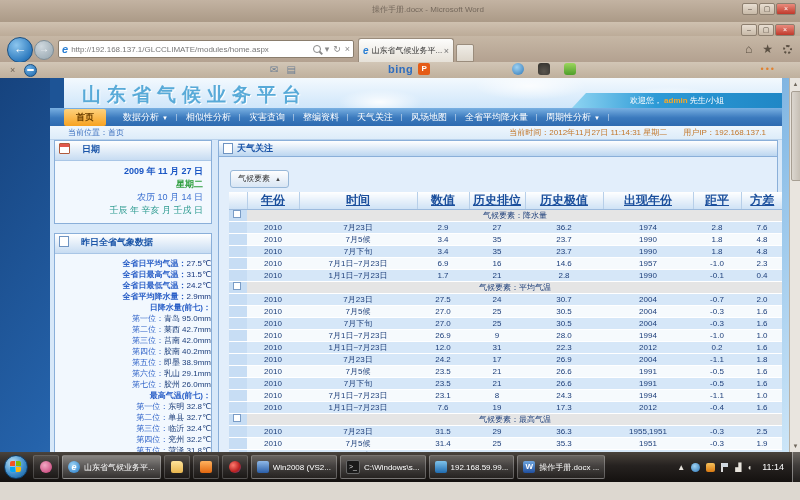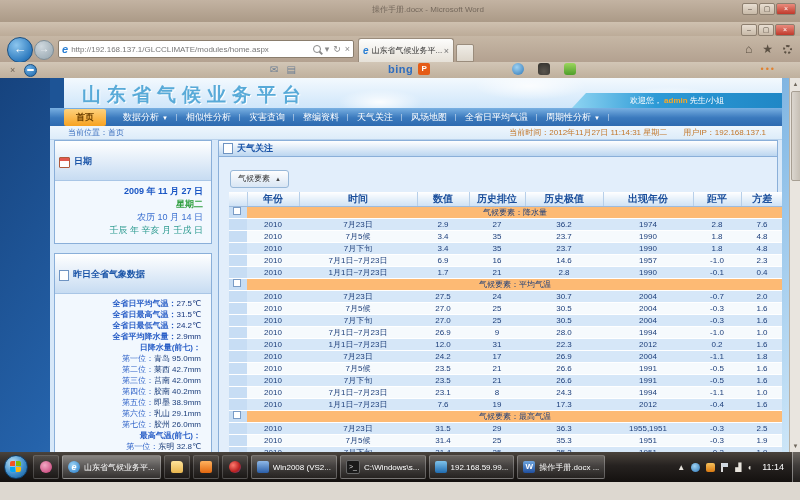--- a/index.html
+++ b/index.html
@@ -96,55 +96,55 @@
     background:linear-gradient(#eef6fd,#ddecf9);border-bottom:1px solid #b9d2ec;
     display:flex;align-items:center;font-size:8px;}
   #crumb-loc{color:#3a6fbf;margin-left:18px;flex:1;}
   #crumb-time,#crumb-ip{color:#c2772b;margin-right:16px;}
   
   #content{position:absolute;left:4px;right:4px;top:62px;bottom:-200px;}
   
   #sidebar{position:absolute;left:0;top:0;width:158px;}
   .panel{border:1px solid #8aafd9;background:#f2f8fe;margin-bottom:9px;}
   .panel-hd{height:15px;background:linear-gradient(180deg,#ffffff,#c7dcf2);
-    border-bottom:1px solid #a9c6e6;display:flex;align-items:flex-end;padding:12px 4px;
-    font-size:9px;font-weight:bold;color:#1b55a8;}
+    border-bottom:1px solid #a9c6e6;display:flex;align-items:flex-start;padding:2px 4px;
+    font-size:9px;font-weight:bold;color:#1b55a8;gap:8px;}
   .cal-ic{width:9px;height:9px;border:1px solid #b05a3c;background:linear-gradient(180deg,#e2584d 35%,#fff 35%);
     margin-right:4px;border-radius:1px;}
   .doc-ic{width:8px;height:9px;border:1px solid #6f94c2;background:#fff;margin-right:4px;}
   #date-body{padding:4px 8px 6px 4px;text-align:right;}
   #date-body div{font-size:9px;line-height:13px;}
   .d-blue{color:#1a56c4;font-weight:bold;}
   .d-green{color:#2f9e3f;font-weight:bold;}
   .d-blue2{color:#3a6fd0;}
   .d-teal{color:#2b9a8f;}
-  #weather-body{padding:4px 10px 4px 2px;}
+  #weather-body{padding:4px 0 4px 2px;}
   .stat-line,.rank-line,.sec-title{font-size:8px;line-height:11px;text-align:right;white-space:nowrap;}
   .stat-line .lb,.sec-title{color:#2a5fc7;font-weight:bold;}
   .stat-line .vl{color:#13337a;}
   .rank-line .lb{color:#2a5fc7;}
   .rank-line .vl{color:#1c3e7a;}
   
   #main{position:absolute;left:164px;right:0;top:0;}
   #main-hd{height:15px;background:linear-gradient(180deg,#ffffff,#bcd6f0);
     border:1px solid #8aafd9;display:flex;align-items:center;padding:0 4px;
     font-size:9px;font-weight:bold;color:#1b55a8;}
   #main-body{border:1px solid #8aafd9;border-top:none;background:#e2eefb;padding:10px;}
   #filter-btn{height:16px;margin:1px 0 4px 1px;display:inline-flex;align-items:center;
     border:1px solid #98b8d8;border-radius:3px;background:linear-gradient(#fefefe,#d8e6f4);
     font-size:8px;color:#333;padding:0 7px;}
   #filter-btn .car{font-size:6px;margin-left:5px;color:#444;}
   table#grid{border-collapse:collapse;table-layout:fixed;width:100%;background:#fff;}
   #grid th{height:13px;background:linear-gradient(#ffffff,#cfe2f5);color:#1b4f9c;
-    font-size:10px;font-weight:bold;border-left:1px solid #b7cfe9;border-bottom:1px solid #9dbbdd;padding:0;}
+    font-size:12px;font-weight:bold;border-left:1px solid #b7cfe9;border-bottom:1px solid #9dbbdd;padding:0;text-decoration:underline;}
   #grid th:first-child{border-left:none;}
   #grid td{height:11px;font-size:8px;color:#1c3e7a;text-align:center;padding:0;
     border-bottom:1px solid rgba(255,255,255,.7);overflow:hidden;white-space:nowrap;}
   #grid td.gutter{background:#c7ddf4;}
-  tr.grp td{background:#fdba74;color:#174a9b;text-align:left;}
+  tr.grp td{background:#e5e5e5;color:#174a9b;text-align:left;}
   tr.grp td .cb{width:6px;height:6px;background:#fff;border:1px solid #7a9cc6;display:inline-block;margin:0 3px 0 1px;}
   tr.r-odd td:not(.gutter){background:#d6e7f8;}
   tr.r-even td:not(.gutter){background:#f6fafd;}
   
   #v-scroll{left:789px;top:78px;width:11px;height:374px;background:#e9e5df;border-left:1px solid #b9b2a6;}
   .s-arrow{position:absolute;left:0;width:11px;height:12px;font-size:6px;color:#6f675c;text-align:center;line-height:12px;}
   #s-thumb{position:absolute;left:1px;top:13px;width:9px;height:88px;border:1px solid #a79f93;
     background:linear-gradient(90deg,#dbd6cf,#c3bcb1);border-radius:2px;}
   
   #taskbar{left:0;top:452px;width:800px;height:30px;
@@ -259,21 +259,21 @@
     </div>
     <div id="corner-block"></div>
     <div id="nav-bar">
         <div class="nav-item active"><span>首页</span></div>
         <div class="nav-item"><span>数据分析</span><span class="nav-arrow">▼</span></div>
         <div class="nav-item"><span>相似性分析</span></div>
         <div class="nav-item"><span>灾害查询</span></div>
         <div class="nav-item"><span>整编资料</span></div>
         <div class="nav-item"><span>天气关注</span></div>
         <div class="nav-item"><span>风场地图</span></div>
-        <div class="nav-item"><span>全省日平均气温</span></div>
+        <div class="nav-item"><span>全省平均降水量</span></div>
         <div class="nav-item"><span>周期性分析</span><span class="nav-arrow">▼</span></div>
       </div>
     <div id="crumb">
       <span id="crumb-loc">当前位置：首页</span>
       <span id="crumb-time">当前时间：2012年11月27日 11:14:31 星期二</span>
       <span id="crumb-ip">用户IP：192.168.137.1</span>
     </div>
     <div id="content">
       <div id="sidebar">
         <div class="panel">
@@ -304,20 +304,21 @@
               <div class="rank-line"><span class="lb">第三位：</span><span class="vl">莒南 42.0mm</span></div>
               <div class="rank-line"><span class="lb">第四位：</span><span class="vl">胶南 40.2mm</span></div>
               <div class="rank-line"><span class="lb">第五位：</span><span class="vl">即墨 38.9mm</span></div>
               <div class="rank-line"><span class="lb">第六位：</span><span class="vl">乳山 29.1mm</span></div>
               <div class="rank-line"><span class="lb">第七位：</span><span class="vl">胶州 26.0mm</span></div>
               <div class="sec-title">最高气温(前七)：</div>
               <div class="rank-line"><span class="lb">第一位：</span><span class="vl">东明 32.8℃</span></div>
               <div class="rank-line"><span class="lb">第二位：</span><span class="vl">单县 32.7℃</span></div>
               <div class="rank-line"><span class="lb">第三位：</span><span class="vl">临沂 32.4℃</span></div>
               <div class="rank-line"><span class="lb">第四位：</span><span class="vl">兖州 32.2℃</span></div>
+              <div class="rank-line"><span class="lb">第五位：</span><span class="vl">菏泽 31.8℃</span></div>
               <div class="rank-line"><span class="lb">第六位：</span><span class="vl">郓城 31.7℃</span></div>
             </div>
         </div>
       </div>
       <div id="main">
         <div id="main-hd">
           <span class="doc-ic"></span>
           <span>天气关注</span>
         </div>
         <div id="main-body">

